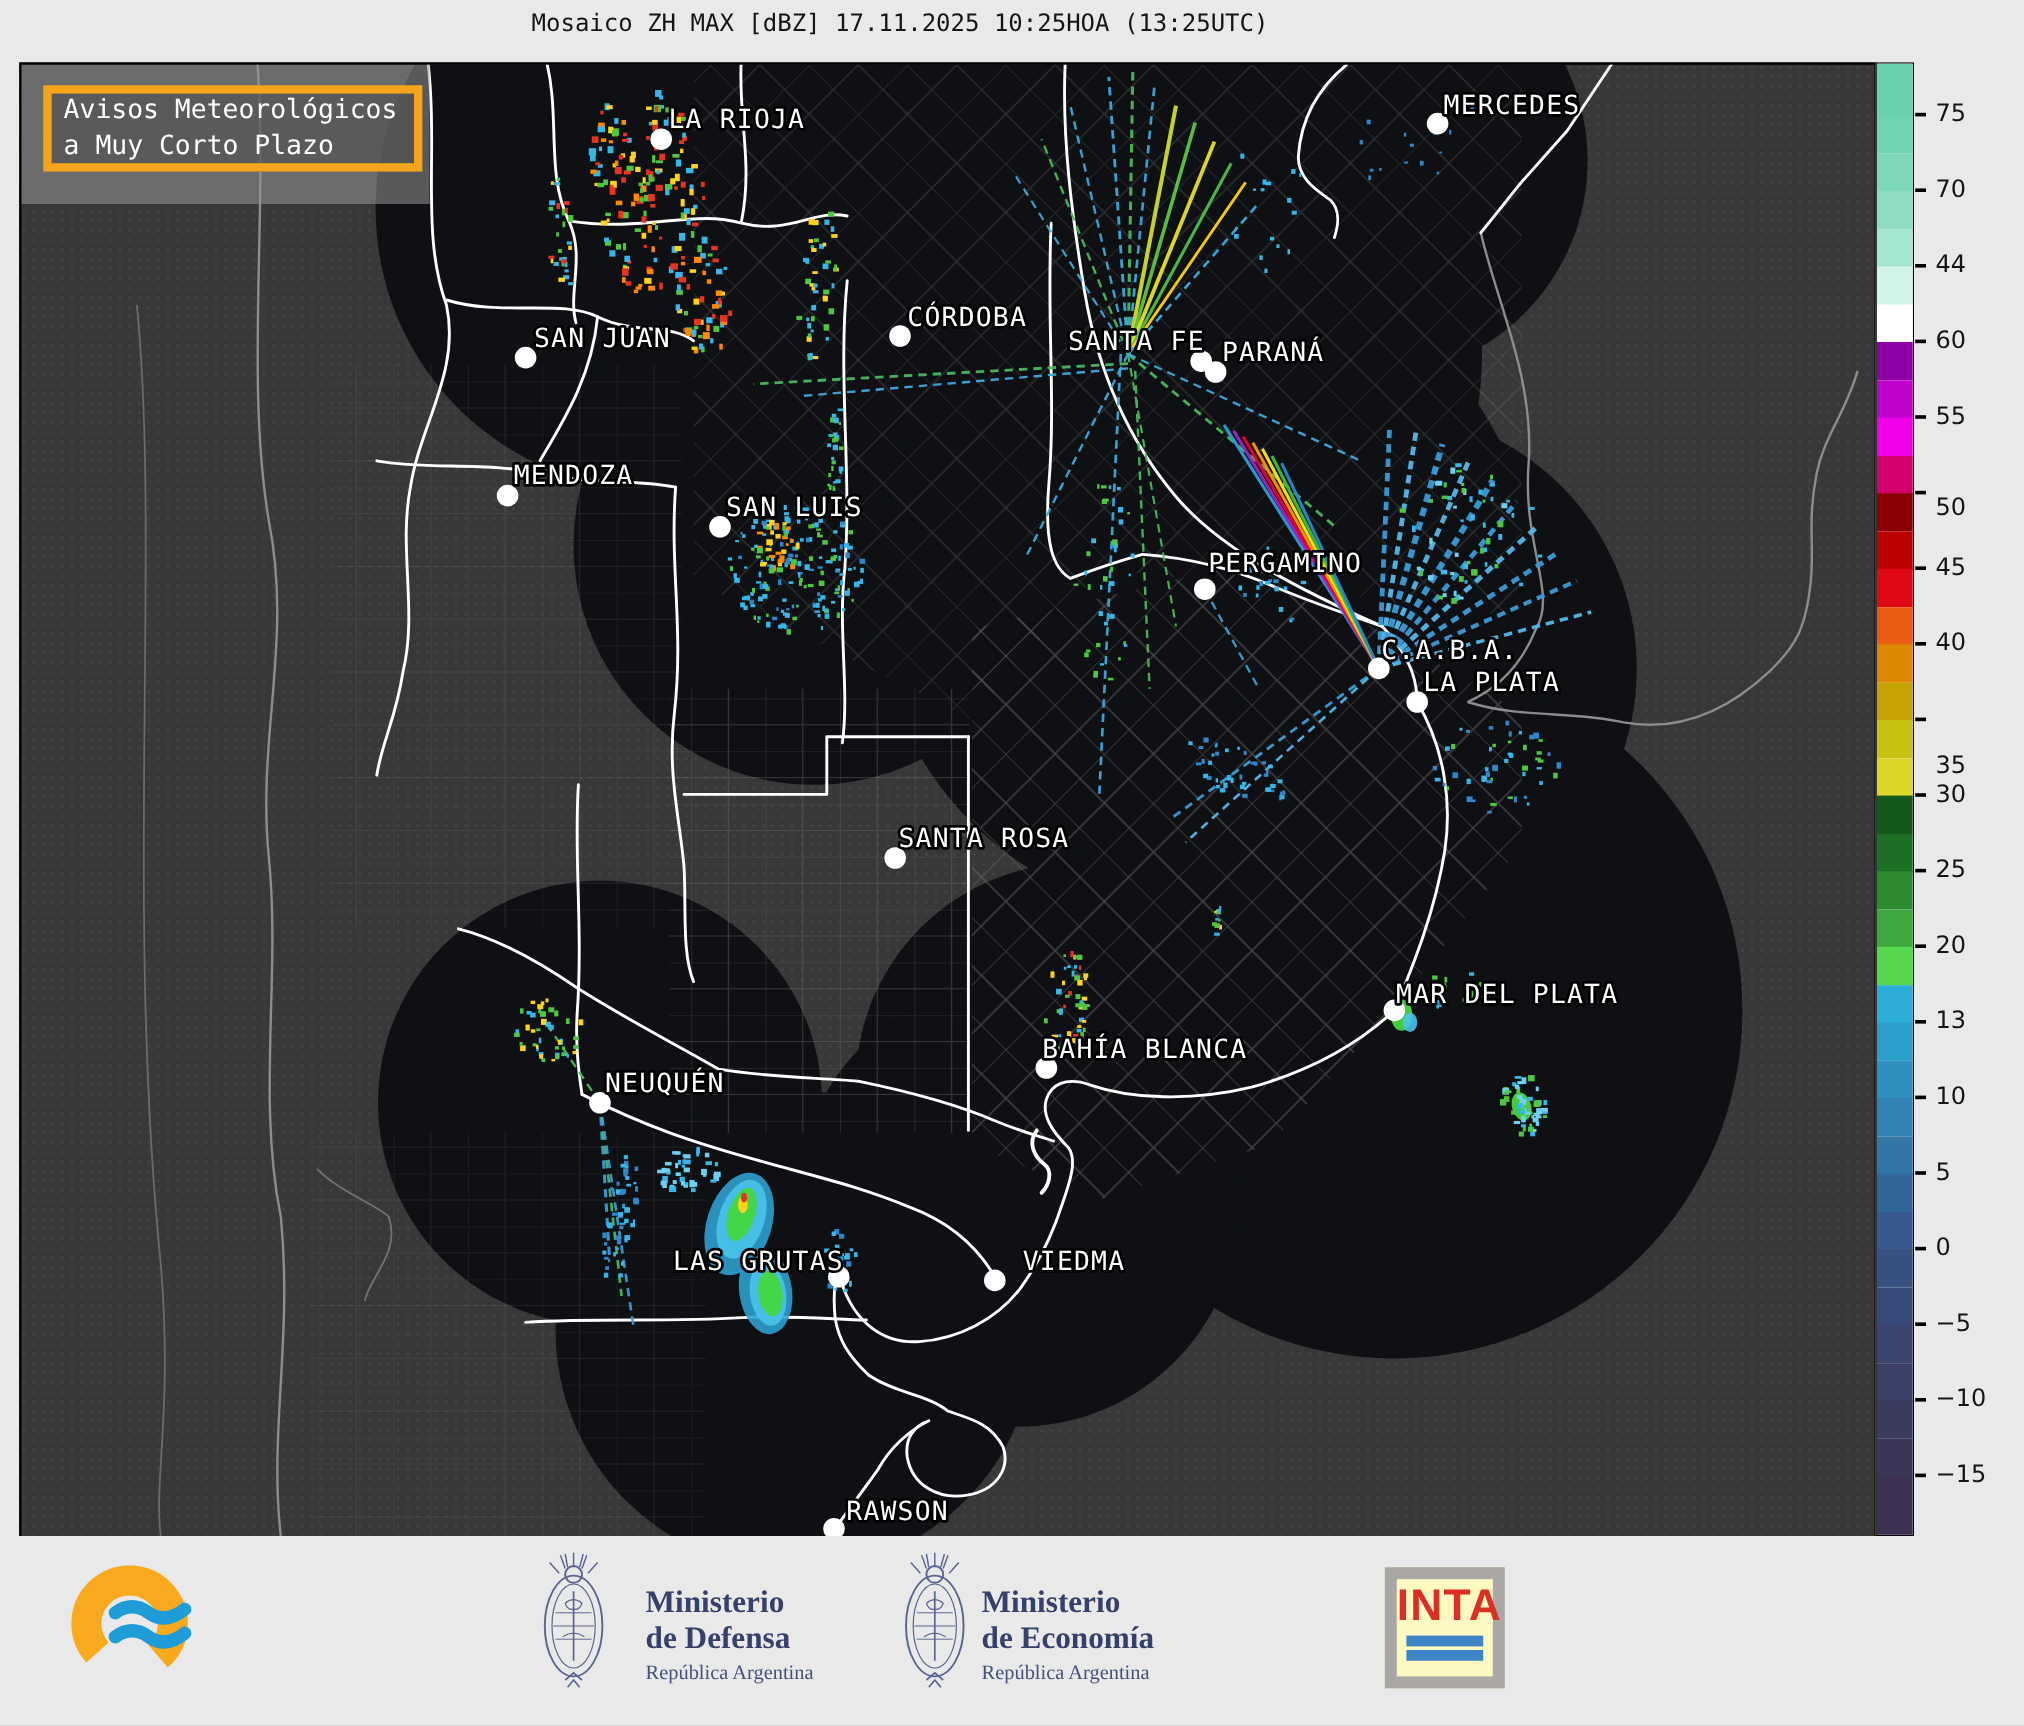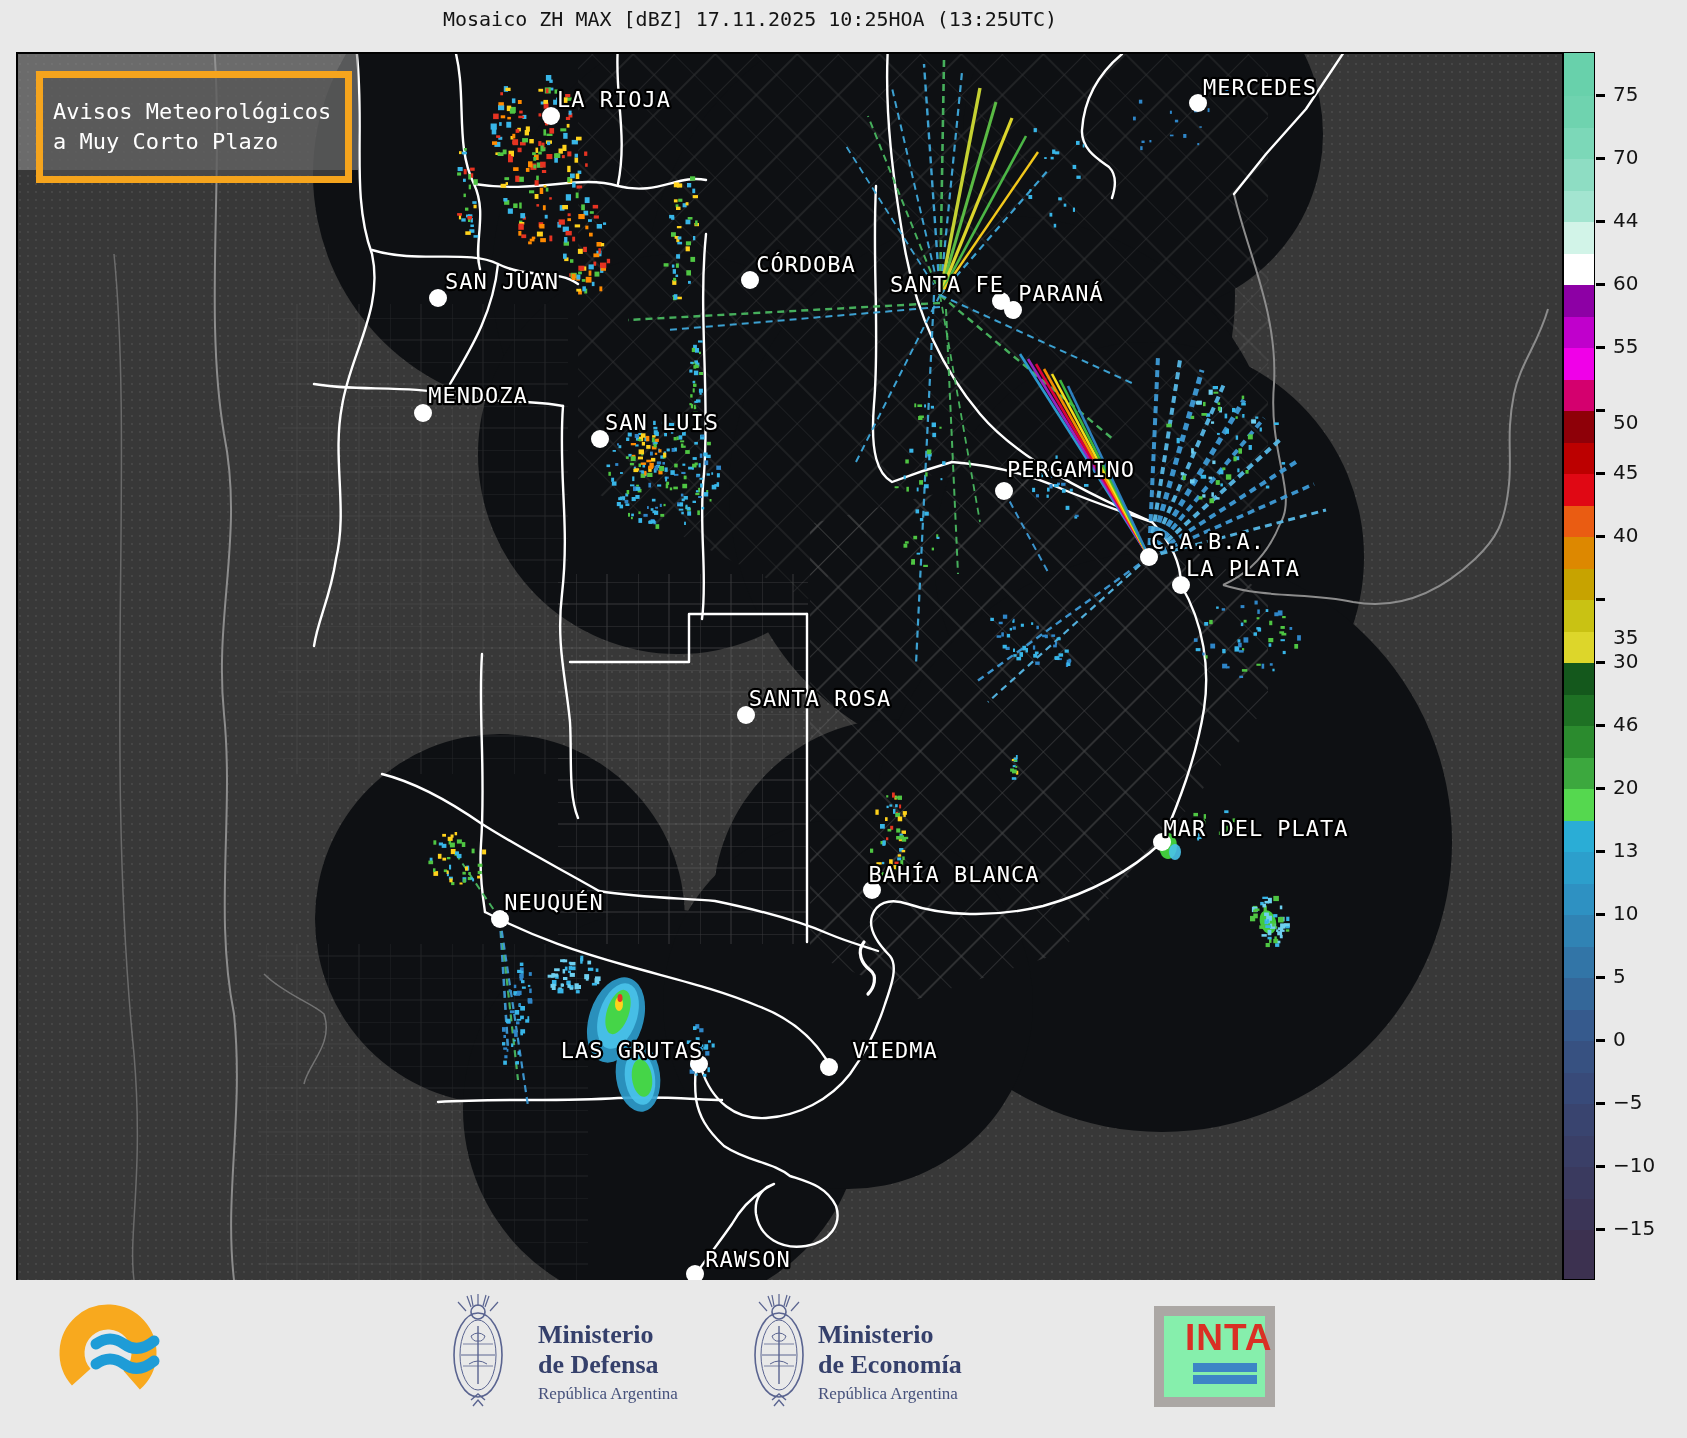--- a/index.html
+++ b/index.html
@@ -8,41 +8,41 @@
   #title{position:absolute;left:0;top:7px;width:1500px;text-align:center;
     font-family:"DejaVu Sans Mono",monospace;font-size:20px;color:#141414;letter-spacing:0px;}
   #map{position:absolute;left:16px;top:52px;width:1544px;height:1226px;
     border:2px solid #000;box-sizing:content-box;background:#383838;}
   #map svg{position:absolute;left:0;top:0;}
   
   #warnpanel{position:absolute;left:0px;top:0px;width:340px;height:116px;
     background:rgba(150,150,150,0.55);}
   #warnbox{position:absolute;left:18px;top:17px;width:282px;height:58px;
     border:7px solid #f5a41d;background:rgba(82,82,82,0.65);
-    padding:20px 10px;display:flex;flex-direction:column;justify-content:center;}
+    padding:0 10px;display:flex;flex-direction:column;justify-content:center;}
   #warnbox div{font-family:"DejaVu Sans Mono",monospace;font-size:22px;line-height:30px;color:#fff;}
   
   #cbar{position:absolute;left:1563px;top:52px;width:130px;height:1230px;}
   #cbar-bar{position:absolute;left:0;top:0;width:30px;height:1226px;border:1.5px solid #000;
     box-sizing:content-box;overflow:hidden;background:#fff;}
   .cb-seg{position:absolute;left:0;width:30px;}
   .cb-tick{position:absolute;left:33px;width:9px;height:3px;background:#000;}
   .cb-lab{position:absolute;left:50px;transform:translateY(-54%);
     font-family:"DejaVu Sans","Liberation Sans",sans-serif;font-size:20px;color:#141414;}
   
   #footer{position:absolute;left:0;top:1280px;width:1687px;height:158px;background:#e9e9e9;}
   .flogo{position:absolute;}
   #smn-text{position:absolute;left:168px;top:22px;color:#3b3b3b;}
   #smn-text .big{font-size:27px;font-weight:bold;line-height:27px;letter-spacing:.2px;}
   #smn-text .small{font-size:19px;font-weight:bold;color:#4a4a4a;margin-top:5px;}
   .min-text{position:absolute;top:40px;color:#35406b;}
   .min-text .t1{font-size:26px;font-weight:bold;line-height:30px;font-family:"Liberation Serif",serif;}
   .min-text .t2{font-size:17px;margin-top:4px;color:#46517c;font-family:"Liberation Serif",serif;}
   #inta{position:absolute;left:1154px;top:26px;width:80px;height:81px;border:10px solid #aba7a4;
-    background:#86efac;text-align:center;padding-left:21px;}
+    background:#fef9c3;text-align:center;}
   #inta .word{font-size:37px;font-weight:900;color:#d93025;letter-spacing:1px;
     font-family:"Liberation Sans",sans-serif;line-height:44px;font-stretch:condensed;}
   #inta .bar{width:64px;height:9px;background:#3d85c6;margin:3px auto 0 auto;}
 </style>
 </head>
 <body>
 
 <div id="fig">
 
   <div id="title">Mosaico ZH MAX [dBZ] 17.11.2025 10:25HOA (13:25UTC)</div>
@@ -1321,21 +1321,21 @@
         <div class="cb-lab" style="top: 371px;">50</div>
         <div class="cb-tick" style="top: 420px;"></div>
         <div class="cb-lab" style="top: 421px;">45</div>
         <div class="cb-tick" style="top: 483px;"></div>
         <div class="cb-lab" style="top: 484px;">40</div>
         <div class="cb-tick" style="top: 546px;"></div>
         <div class="cb-lab" style="top: 547px; margin-top: 39px;">35</div>
         <div class="cb-tick" style="top: 609px;"></div>
         <div class="cb-lab" style="top: 610px;">30</div>
         <div class="cb-tick" style="top: 672px;"></div>
-        <div class="cb-lab" style="top: 673px;">46</div>
+        <div class="cb-lab" style="top: 673px;">25</div>
         <div class="cb-tick" style="top: 735px;"></div>
         <div class="cb-lab" style="top: 736px;">20</div>
         <div class="cb-tick" style="top: 798px;"></div>
         <div class="cb-lab" style="top: 799px;">13</div>
         <div class="cb-tick" style="top: 861px;"></div>
         <div class="cb-lab" style="top: 862px;">10</div>
         <div class="cb-tick" style="top: 924px;"></div>
         <div class="cb-lab" style="top: 925px;">5</div>
         <div class="cb-tick" style="top: 987px;"></div>
         <div class="cb-lab" style="top: 988px;">0</div>

